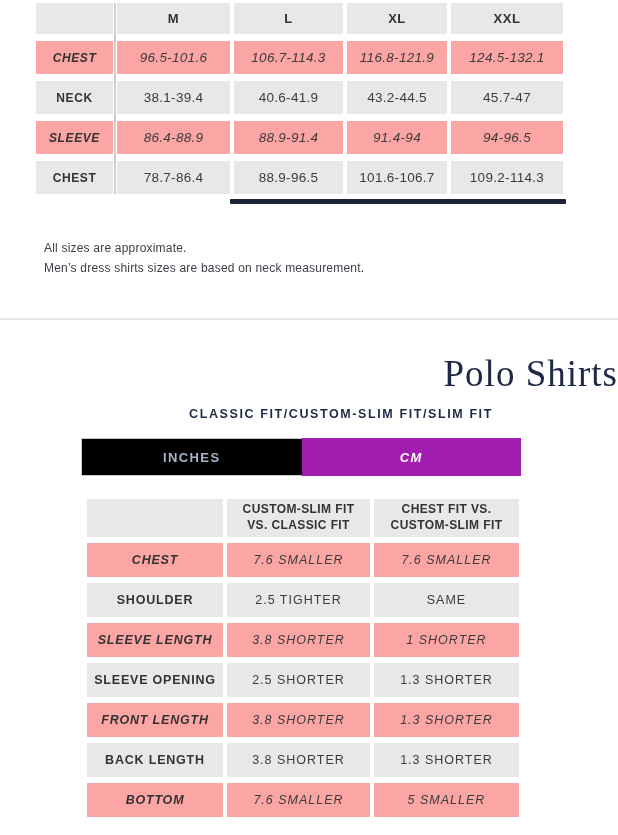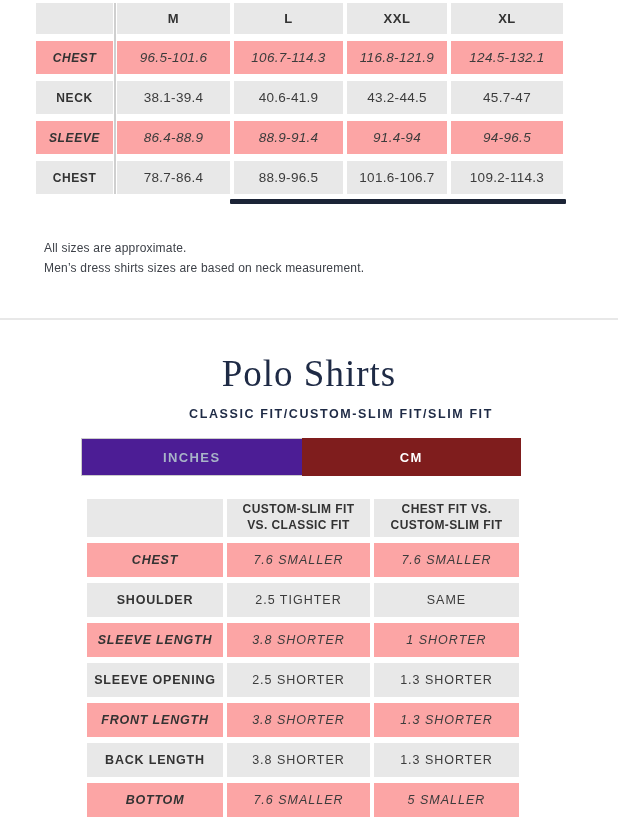--- a/index.html
+++ b/index.html
@@ -34,39 +34,39 @@
   .note{position:absolute;left:36px;font-size:12px;letter-spacing:.2px;color:#3d4148;margin:8px;}
   .note-1{top:233px;}
   .note-2{top:253px;}
 
   
   .divider{position:absolute;left:0;top:318px;width:618px;height:2px;background:#e8e8e8;}
 
   
   .polo-title{
     position:absolute;left:0;top:352px;width:618px;margin:0;
-    text-align:center;font-family:"Liberation Serif","DejaVu Serif",serif;
+    text-align:right;font-family:"Liberation Serif","DejaVu Serif",serif;
     font-weight:400;font-size:37px;color:#1e2a45;letter-spacing:1px;
   }
   .polo-subtitle{
     position:absolute;left:0;top:407px;width:618px;
     text-align:center;font-weight:bold;font-size:12.5px;letter-spacing:1.6px;color:#1e2a45;padding-left:32px;
   }
 
   
   .unit-toggle{
     position:absolute;left:81px;top:438px;width:440px;height:38px;display:flex;
   }
   .unit{
     flex:1;display:flex;align-items:center;justify-content:center;
     font-family:"Liberation Sans","DejaVu Sans",sans-serif;
     font-weight:bold;font-size:13px;letter-spacing:1.4px;cursor:pointer;box-sizing:border-box;
   }
-  .unit.inches{background:#4c1d95;border:1px solid #cbcbcb;border-right:none;color:#a8b4c8;}
-  .unit.cm{background:#7f1d1d;border:none;color:#ffffff;}
+  .unit.inches{background:#000000;border:1px solid #cbcbcb;border-right:none;color:#a8b4c8;}
+  .unit.cm{background:#a21caf;border:none;color:#ffffff;font-style:italic;}
 
   
   .table-b{
     position:absolute;left:87px;top:499px;
     display:grid;
     grid-template-columns:136px 143px 145px;
     grid-template-rows:38px repeat(7,34px);
     gap:6px 4px;
   }
   .hdr2{font-weight:bold;font-size:12px;line-height:1.3;letter-spacing:.4px;color:#333;padding:0 4px;}
@@ -76,22 +76,22 @@
 </head>
 <body>
 
 <div class="page">
 
   <div class="table-a">
 
     <div class="c dark"></div>
     <div class="c dark col-label">M</div>
     <div class="c dark col-label">L</div>
+    <div class="c dark col-label">XL</div>
     <div class="c dark col-label">XXL</div>
-    <div class="c dark col-label">XL</div>
 
     <div class="c light row-label">CHEST</div>
     <div class="c light val">96.5-101.6</div>
     <div class="c light val">106.7-114.3</div>
     <div class="c light val">116.8-121.9</div>
     <div class="c light val">124.5-132.1</div>
 
     <div class="c dark row-label">NECK</div>
     <div class="c dark val">38.1-39.4</div>
     <div class="c dark val">40.6-41.9</div>

